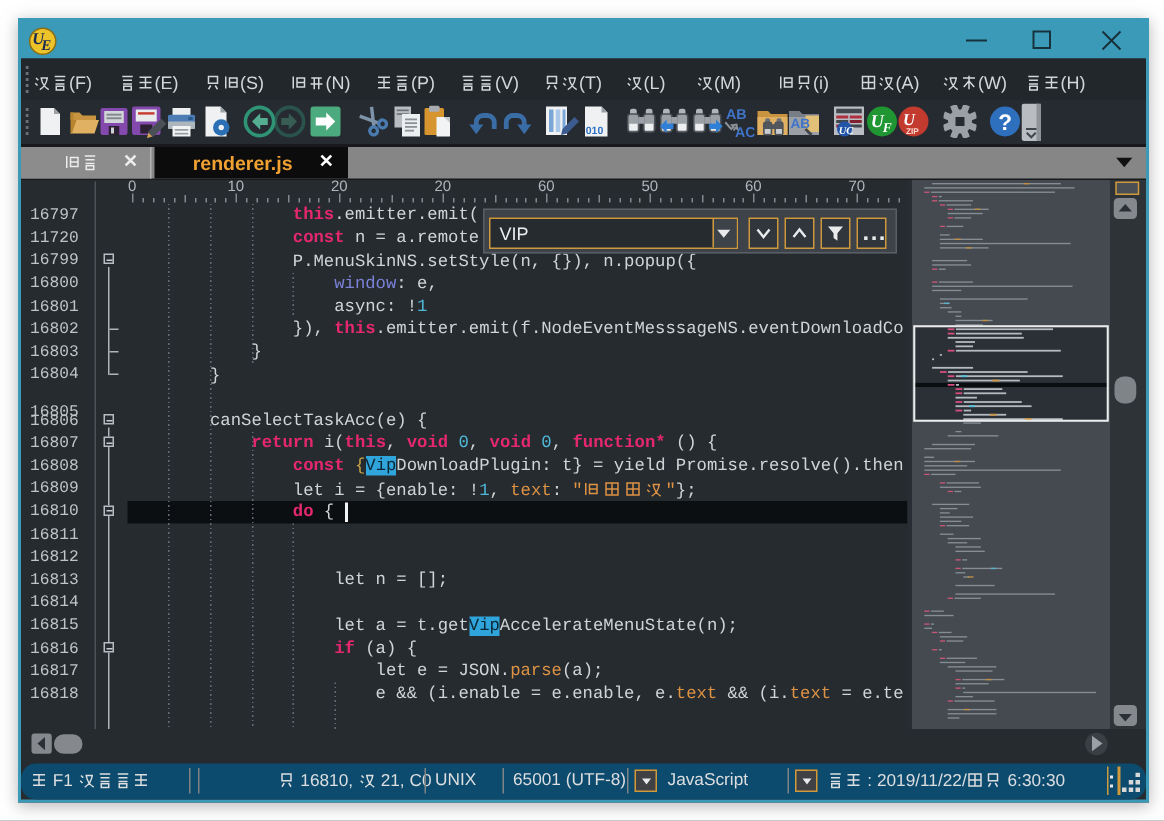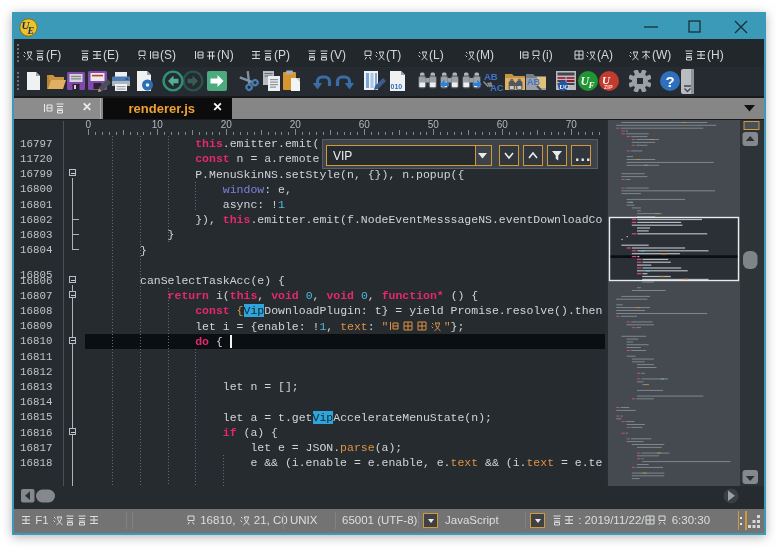--- a/index.html
+++ b/index.html
@@ -23,21 +23,21 @@
 .fb::after { content:""; position:absolute; left:1px; top:2.8px; width:4px; height:1px; background:#c8ccd0; }
 .ft { position:absolute; left:72.5px; width:6px; height:1px; background:#b0b4b8; }
 .fv { position:absolute; left:72.3px; width:1px; background:#b0b4b8; }
 .ig { position:absolute; width:1px; background-image:repeating-linear-gradient(180deg,#646b72 0 1px,transparent 1px 3px); }
 .rnum { position:absolute; top:119px; width:20px; text-align:center; font-size:10px; color:#b2b7bc; }
 .rt { position:absolute; width:1px; background:#82888e; }
 
 #fdlg { position:absolute; left:322px; top:139px; width:276px; height:30px; background:#3d4349; border:1px solid #585e64; z-index:9; }
 .fbtn { position:absolute; top:4.5px; width:20px; height:21px; background:#30363c; border:1px solid #d09a3c; color:#e8eaec; }
 
-#status { position:absolute; left:14px; top:509px; width:750px; height:24px; background:#737373; color:#dcdedf; font-size:11.5px; z-index:5;}
+#status { position:absolute; left:14px; top:509px; width:750px; height:24px; background:#0c4a6e; color:#dcdedf; font-size:11.5px; z-index:5;border-radius:10px;}
 .svs { position:absolute; top:3px; width:1px; height:17px; background:#808284; }
 .sov { position:absolute; top:2px; width:1.5px; height:19px; background:#d09a3c; }
 .sdd { position:absolute; top:4px; width:15px; height:15px; border:1px solid #d09a3c; background:#404144; }
 .sdd::after { content:""; position:absolute; left:3.5px; top:5px; border:3.5px solid transparent; border-top:4.5px solid #e8eaec; }
 .stx { position:absolute; top:5px; white-space:nowrap; }
 </style></head>
 <body>
 <div id="stage">
 <div id="win">
  <div id="title">

